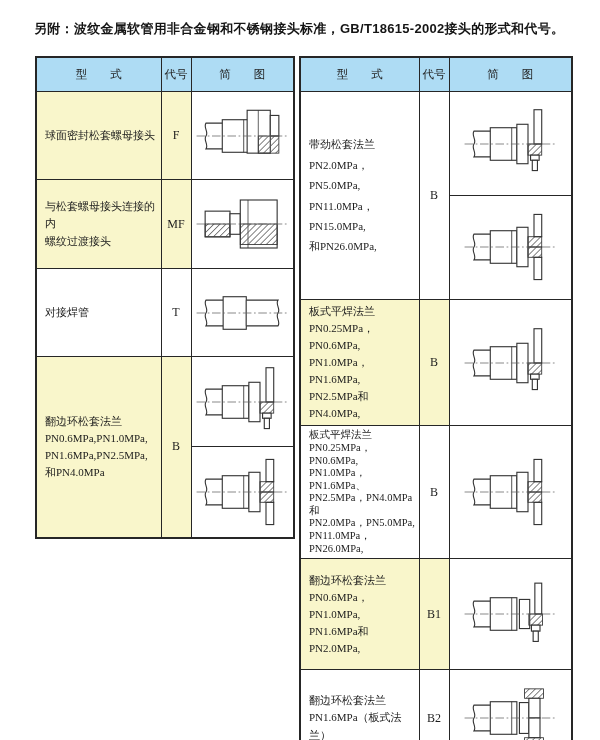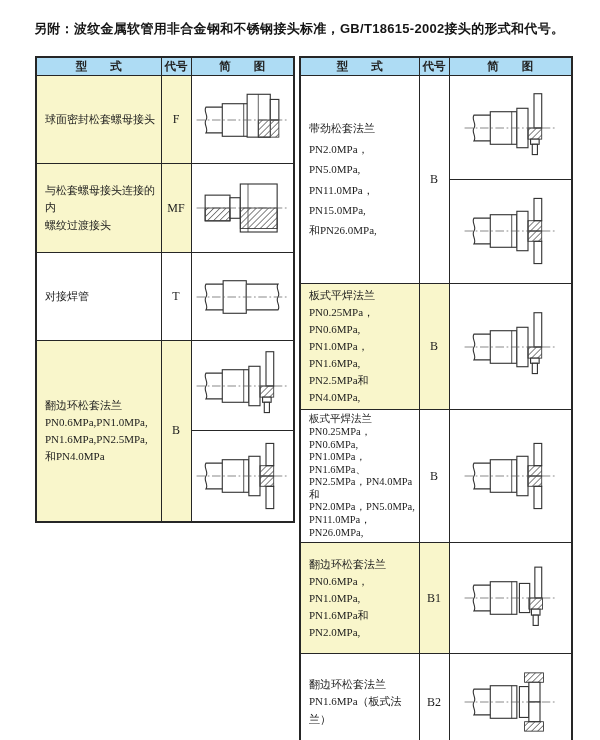--- a/index.html
+++ b/index.html
@@ -16,22 +16,22 @@
   table.fit {
     position: absolute; top: 56px; border-collapse: collapse; table-layout: fixed;
     background: #fff; border: 2.4px solid var(--border-c, #262626);
   }
   #tbl-left  { left: 35px;  width: 258px; }
   #tbl-right { left: 299px; width: 272px; }
   table.fit td, table.fit th { border: 1.6px solid var(--border-c, #262626); }
 
   th {
     background: var(--header-bg, #aedcf4);
-    font-size: 11.5px; font-weight: bold; color: #222; height: 17px;
-    padding: 1px 0;
+    font-size: 11.5px; font-weight: normal; color: #222; height: 17px;
+    padding: 9px 0;
   }
 
   td.type {
     font-size: 11px; line-height: 1.55; padding: 3px 3px 3px 8px;
     white-space: pre-line; color: var(--text-c, #1c1c1c); vertical-align: middle;
   }
   td.type.loose   { line-height: 1.85; }
   td.type.compact { line-height: 1.2; font-size: 10.5px; }
   td.code { text-align: center; font-size: 12px; color: var(--text-c, #1c1c1c); }
   td.hl   { background: var(--hl-bg, #f9f6cb); }

